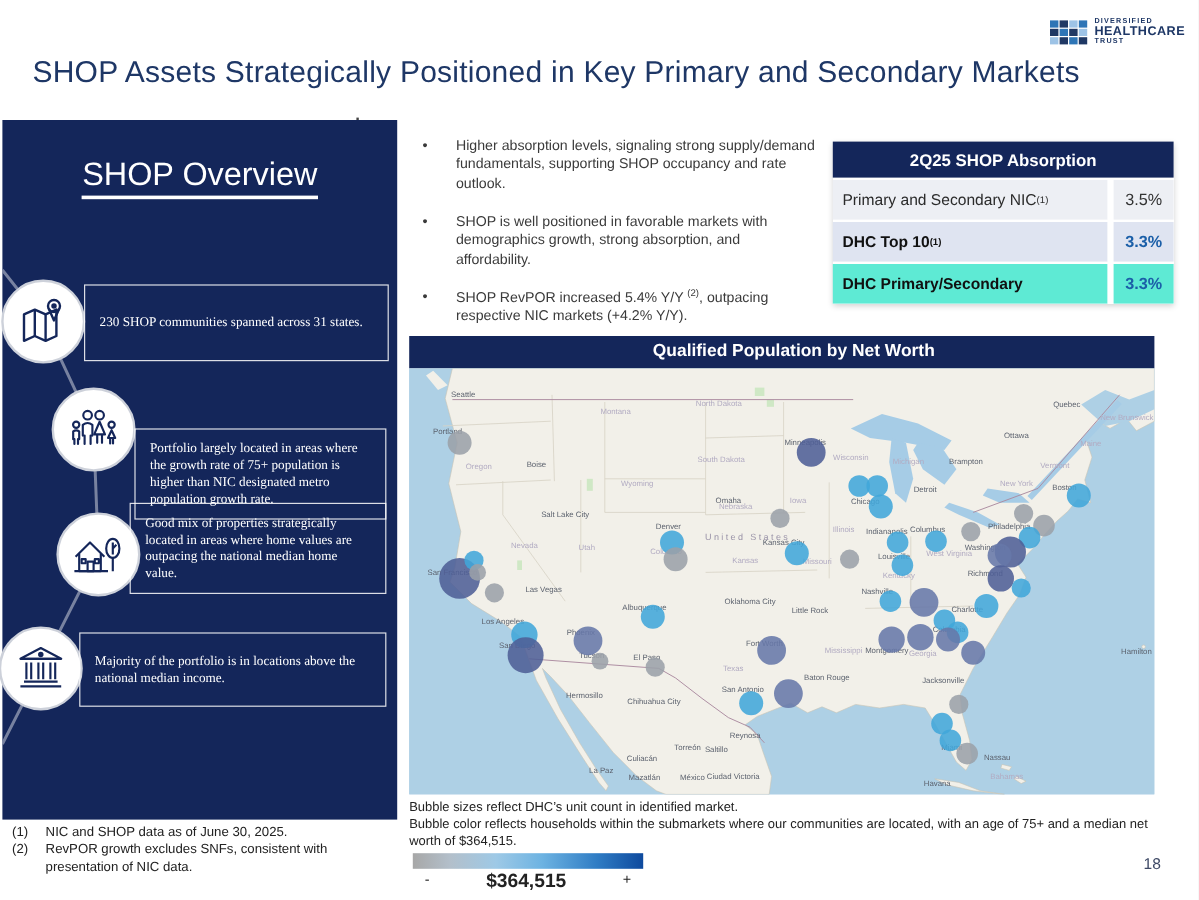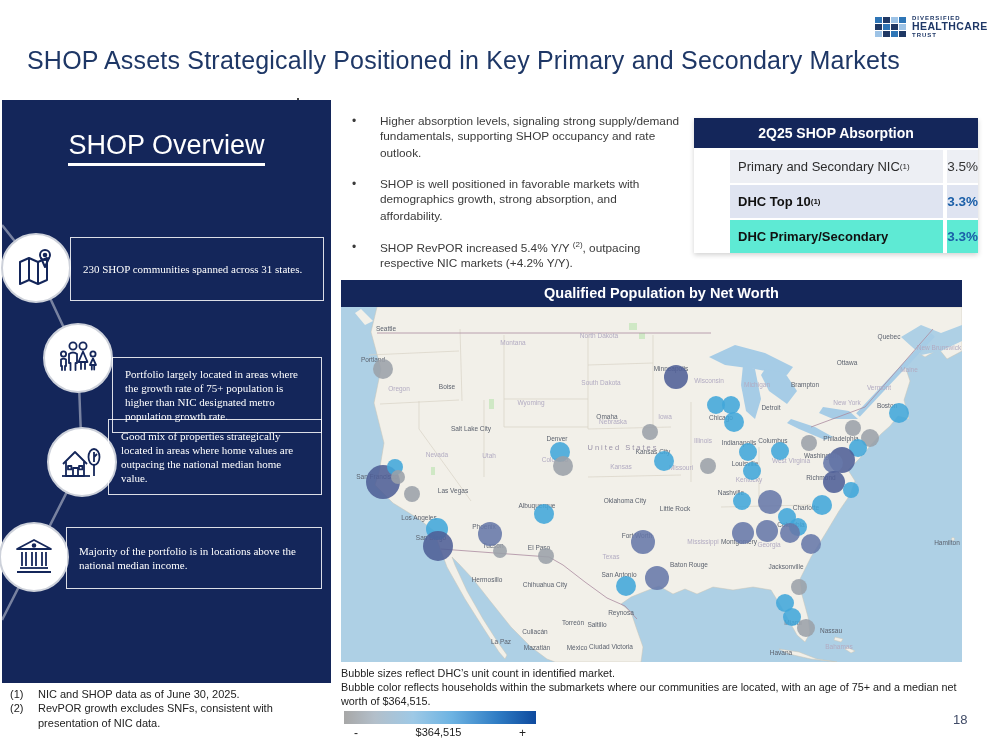--- a/index.html
+++ b/index.html
@@ -28,21 +28,21 @@
   
   .bullets{position:absolute;left:352px;top:114px;width:348px;color:#3a3a3a;}
   .bullet{display:flex;margin-bottom:16px;}
   .bullet .glyph{width:28px;font-size:12px;}
   .bullet .btext{width:300px;font-size:11.8px;line-height:1.3;}
   sup{font-size:8px;}
   
   .abs-table{position:absolute;left:694px;top:118px;width:284px;box-shadow:0 2px 5px rgba(0,0,0,.18);}
   .abs-head{background:#14265a;color:#fff;font-weight:bold;font-size:14px;text-align:center;
       height:30px;line-height:30px;}
-  .abs-row{display:flex;margin-top:2px;height:33px;margin-left:36px;}
+  .abs-row{display:flex;margin-top:2px;height:33px;}
   .abs-label{width:229px;display:flex;align-items:center;padding-left:8px;box-sizing:border-box;
       font-size:13px;color:#2b2b2b;}
   .abs-gap{width:5px;background:#fff;}
   .abs-value{flex:1;display:flex;align-items:center;justify-content:center;font-size:13.5px;color:#333;}
   .abs-row.emph .abs-label{font-weight:bold;color:#111;}
   .abs-row.emph .abs-value{font-weight:bold;color:#1b5fa8;}
   .abs-row.r0 .abs-label,.abs-row.r0 .abs-value{background:#edeff4;}
   .abs-row.r1 .abs-label,.abs-row.r1 .abs-value{background:#dfe4f1;}
   .abs-row.r2 .abs-label,.abs-row.r2 .abs-value{background:#5eead4;}
   
@@ -53,21 +53,21 @@
   .ml-city{font-size:6.5px;fill:#5c626e;text-anchor:middle;}
   .ml-region{font-size:6.5px;fill:#b2abc2;text-anchor:middle;}
   .ml-country{font-size:7.5px;fill:#9a93a8;text-anchor:middle;letter-spacing:2px;}
   
   .map-notes{position:absolute;left:341px;top:666px;width:622px;font-size:10.8px;color:#222;line-height:1.3;}
   .legend{position:absolute;left:344px;top:711px;width:192px;}
   .legend-bar{height:13px;width:192px;
       background:linear-gradient(90deg,#a7a7a7 0%,#b3bfca 16%,#9ec9e6 36%,#6db3e2 56%,#2f7cc4 80%,#0e4a9e 100%);}
   .legend-labels{display:flex;justify-content:space-between;font-size:12px;color:#222;margin-top:2px;
       padding:0 10px;}
-  .legend-center{font-size:11px;}
+  .legend-center{font-size:16px;font-weight:bold;}
   .footnotes{position:absolute;left:10px;top:687px;width:330px;font-size:11px;color:#222;line-height:1.3;}
   .fn{display:flex;}
   .fn-num{width:28px;}
   .fn-text{width:260px;}
   .page-num{position:absolute;left:953px;top:712px;font-size:13px;color:#3f4a66;}
 </style>
 </head>
 <body>
 
 <div class="slide">

